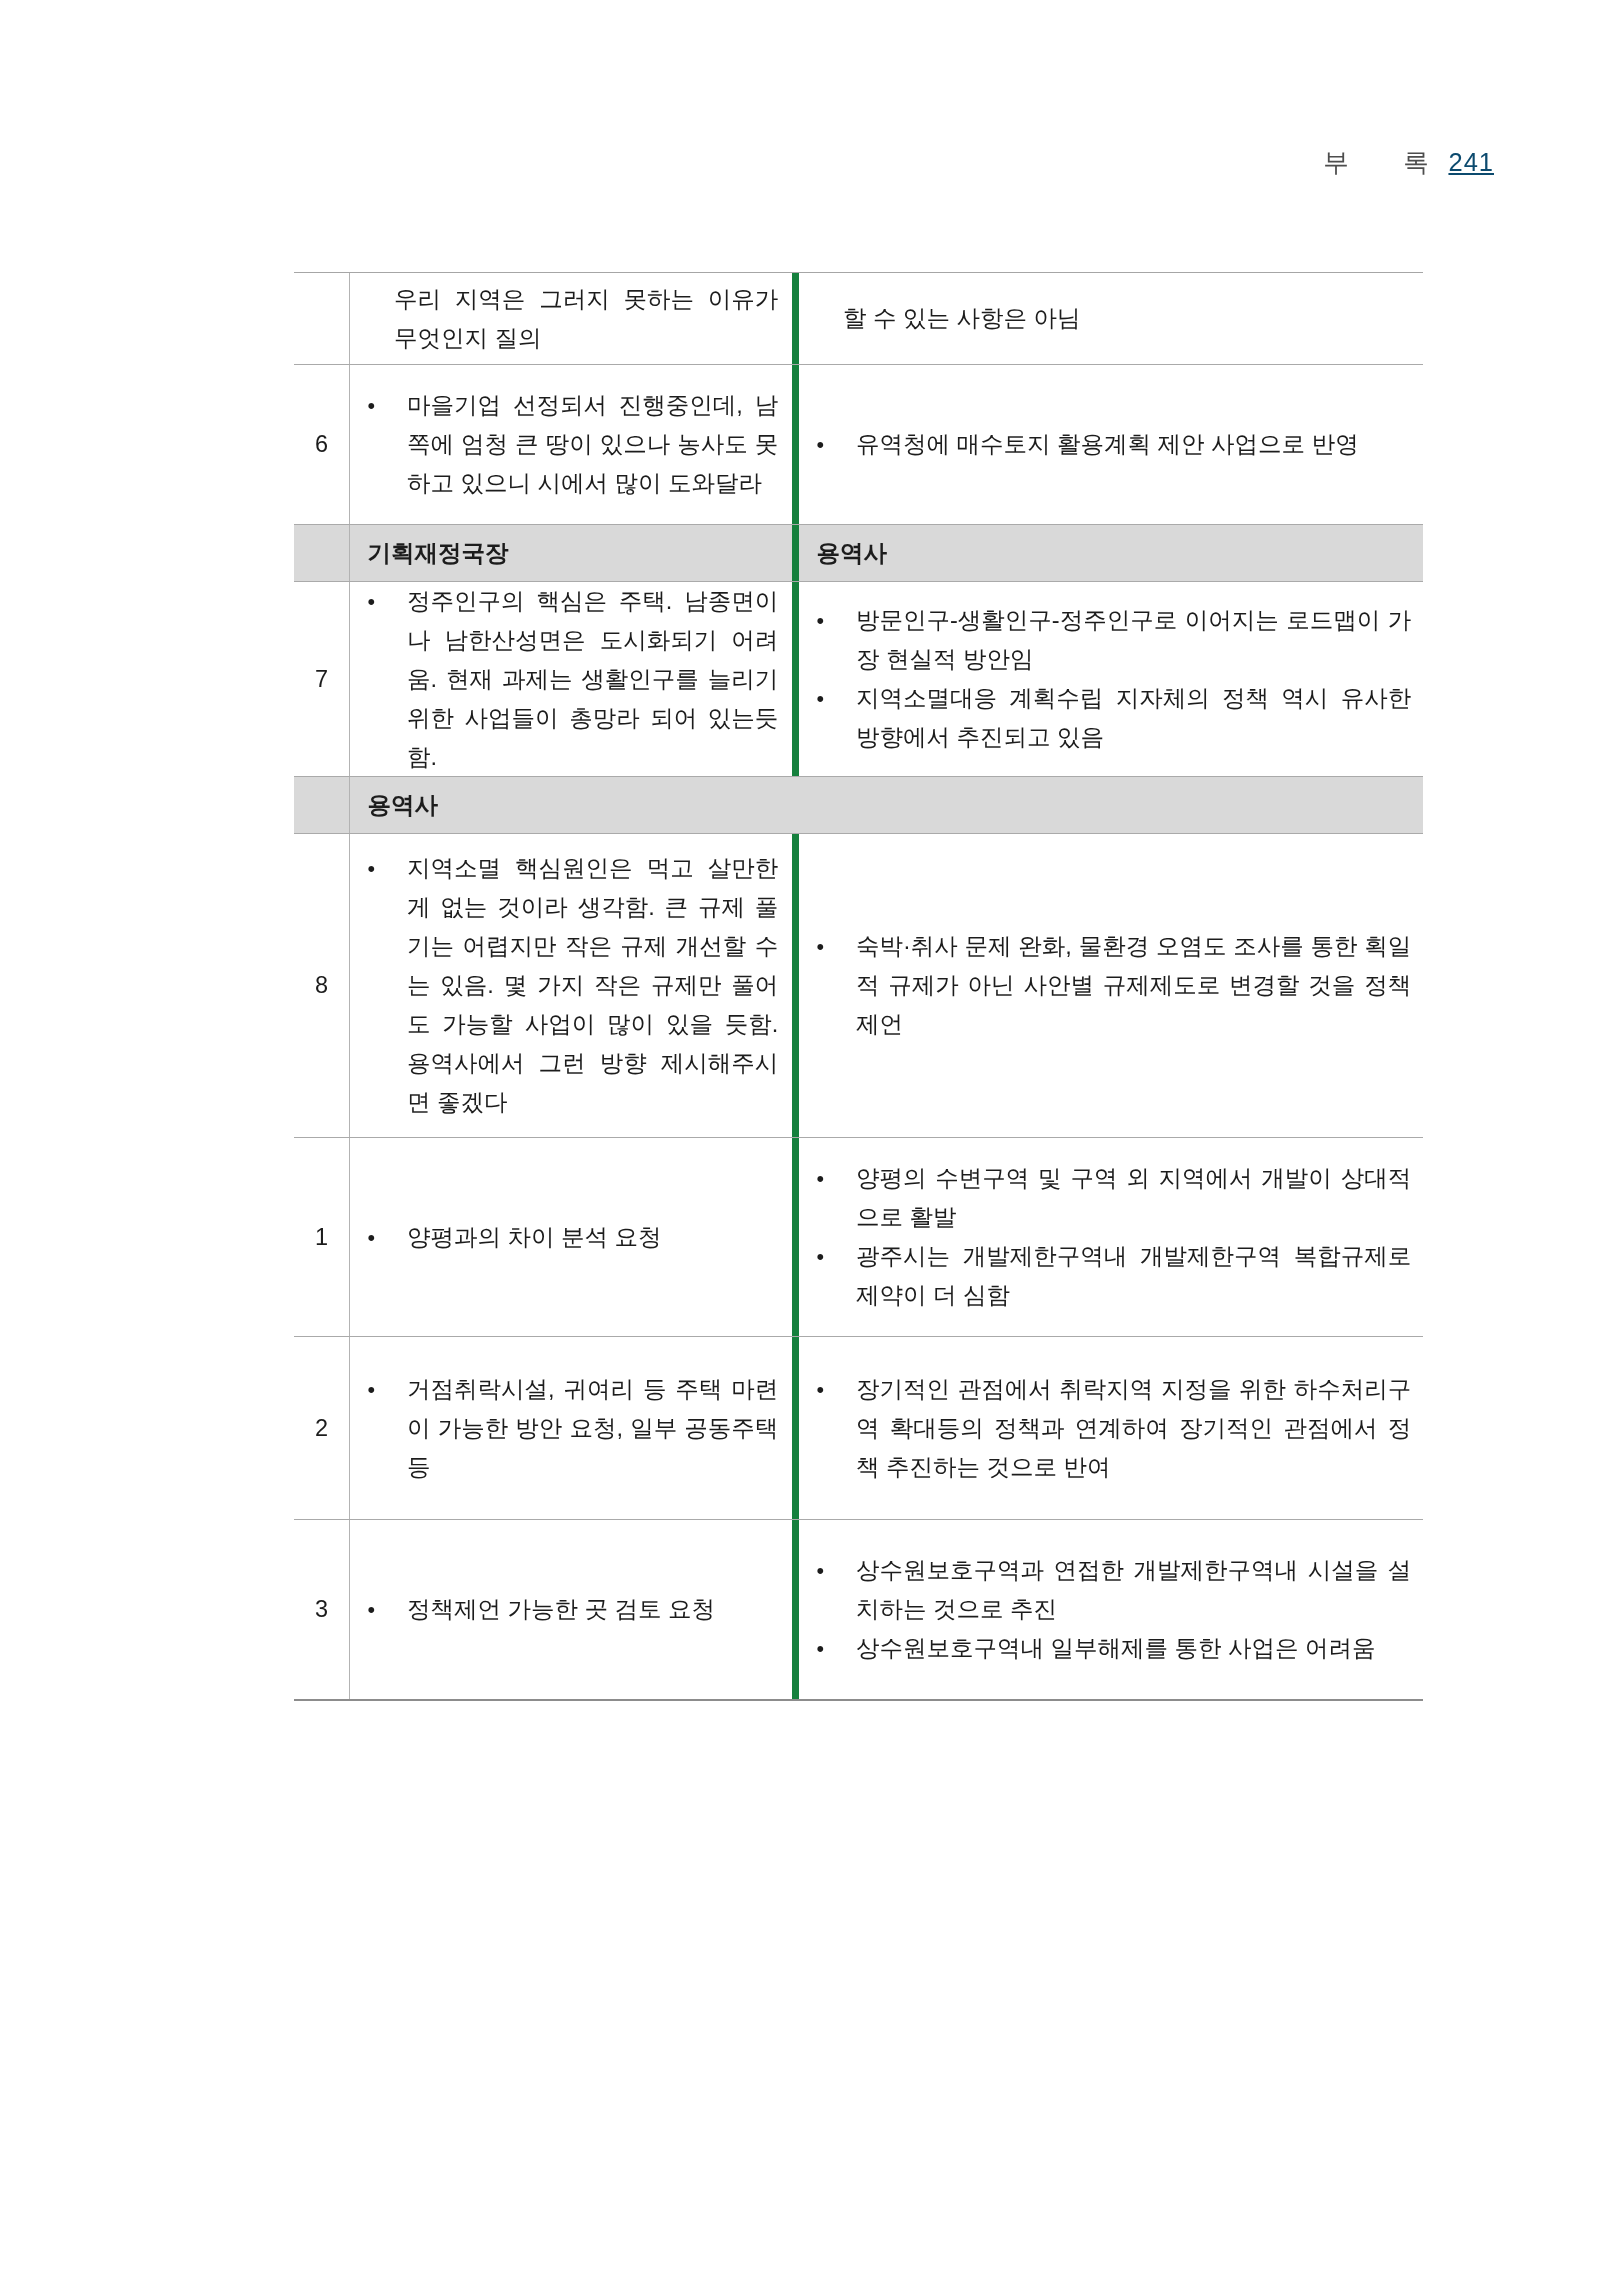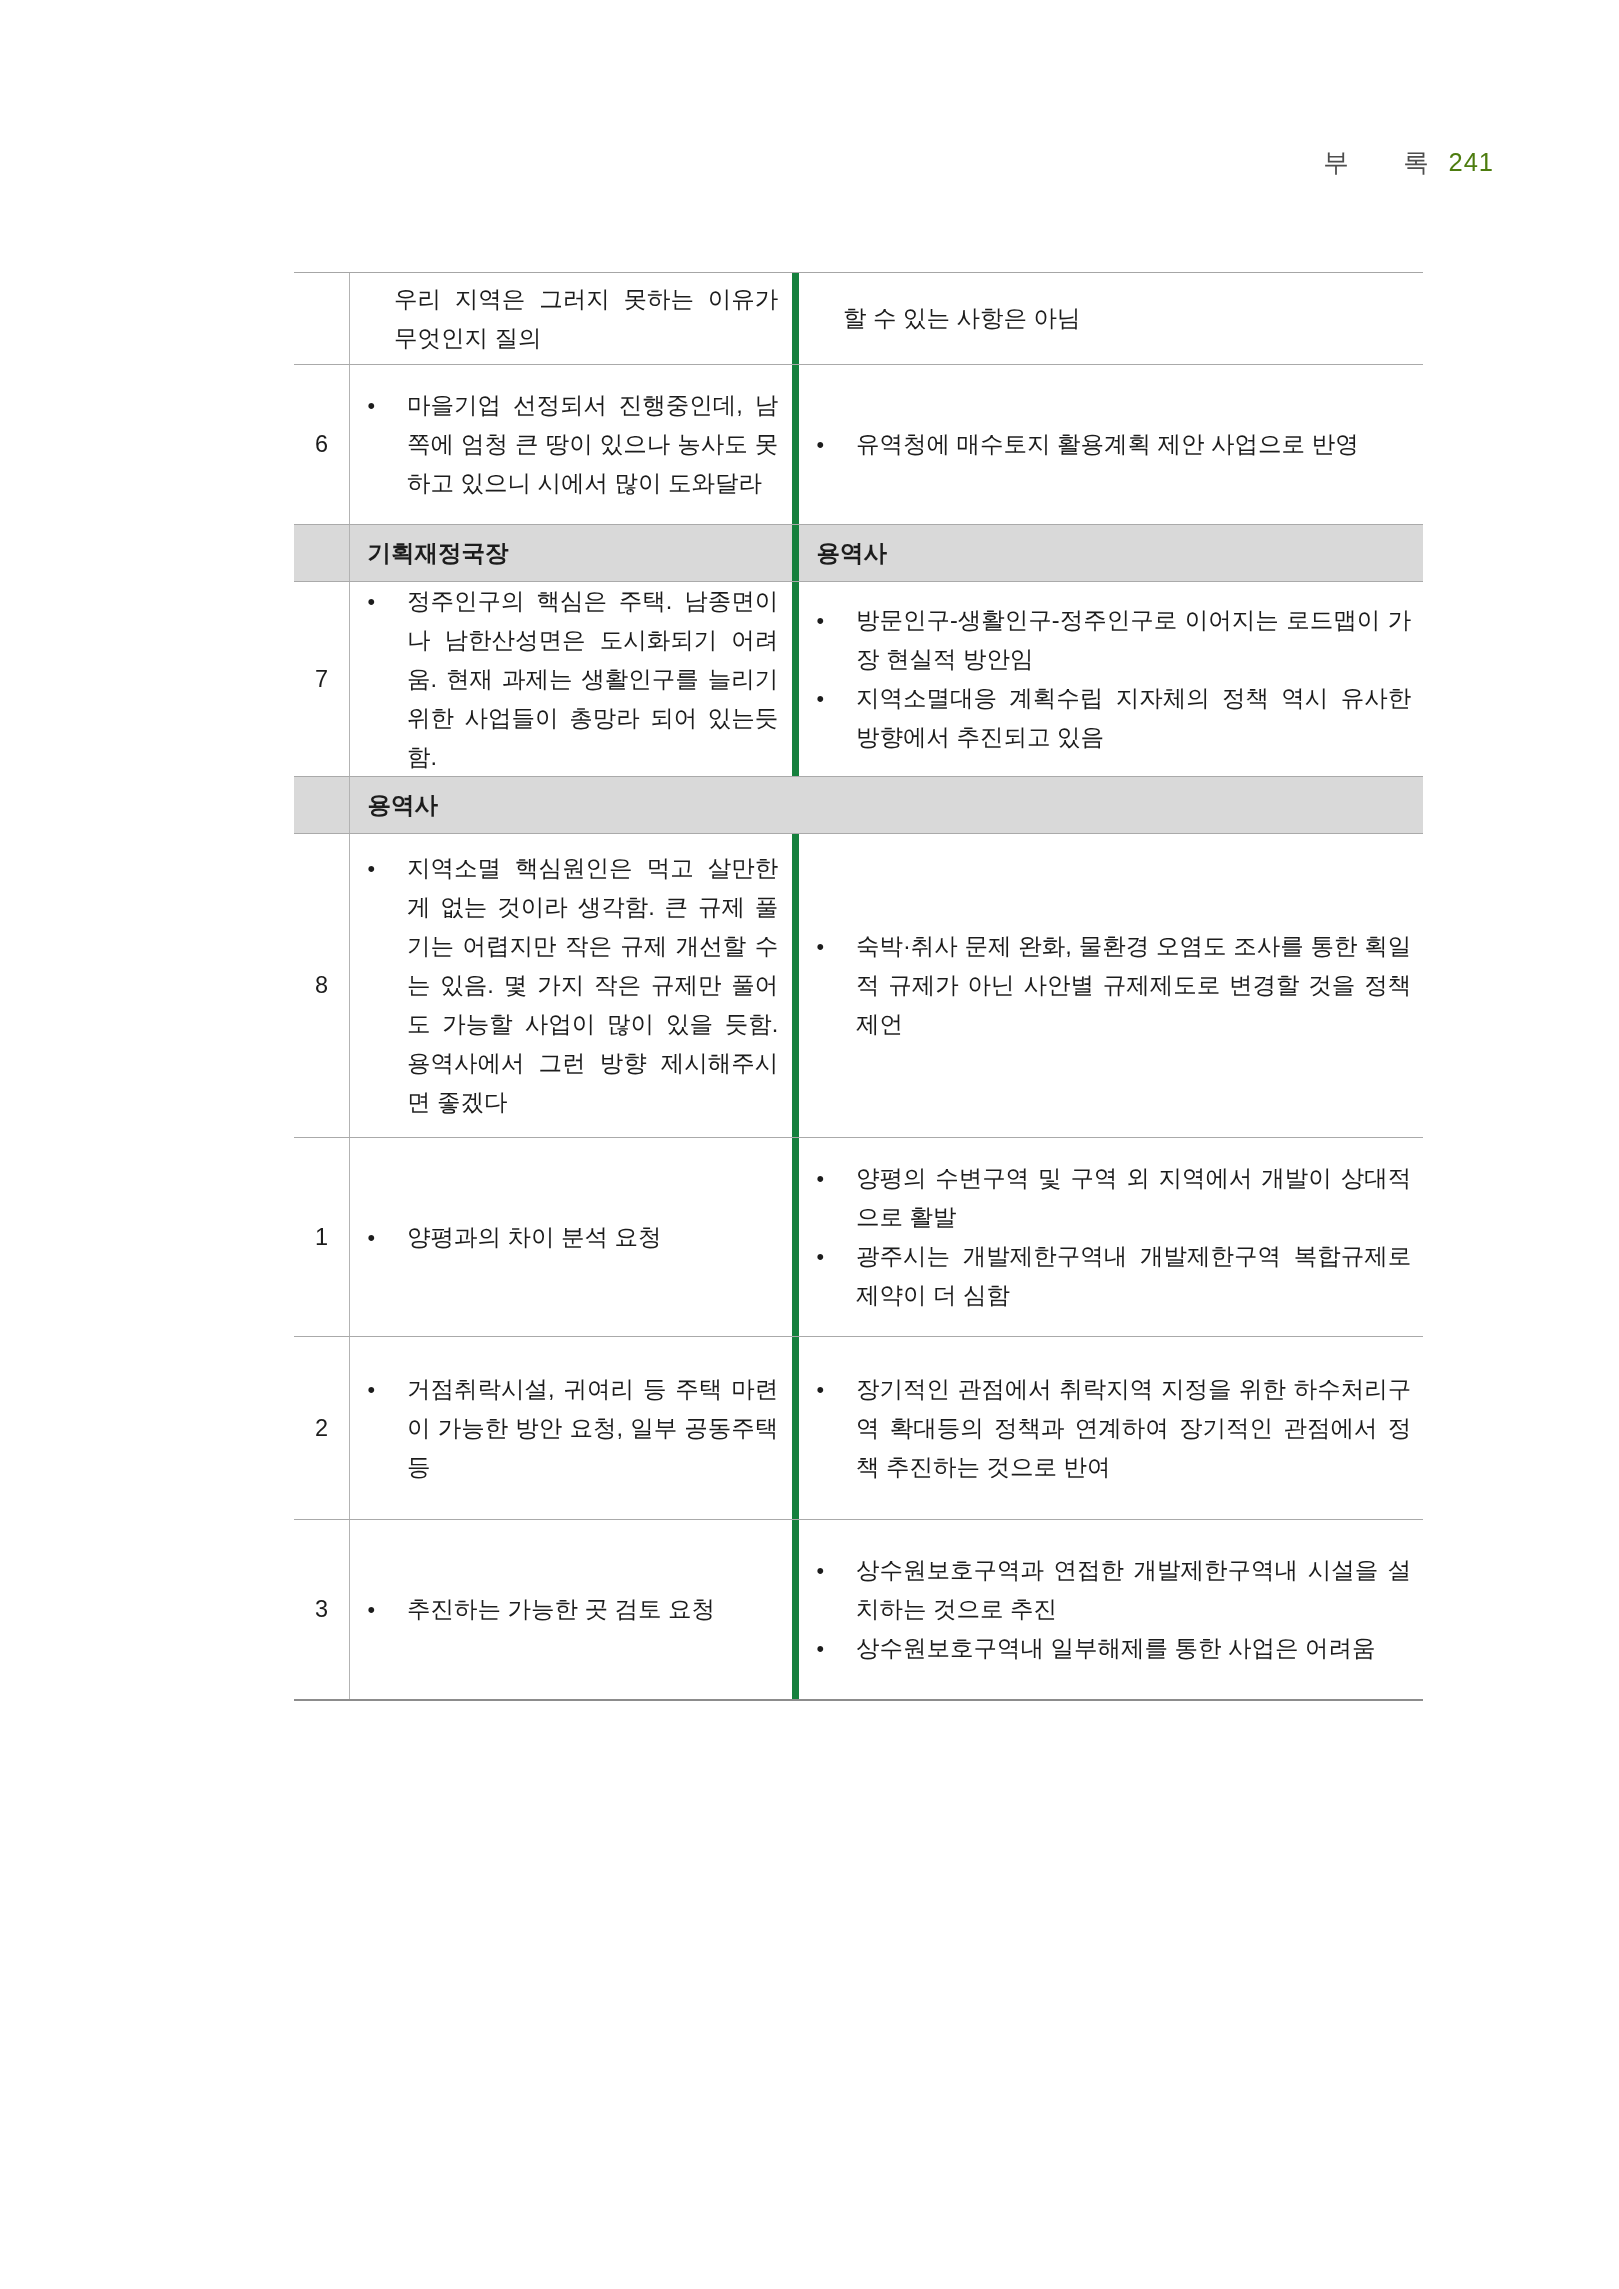--- a/index.html
+++ b/index.html
@@ -12,21 +12,21 @@
     margin:0 auto;
     overflow:hidden;
   }
   
   .running-head{
     position:absolute;top:145px;right:125px;
     font-size:25.5px;color:#4d4d4d;
     white-space:nowrap;
   }
   .rh-label{letter-spacing:19.6px;font-family:Liberation Mono, monospace;}
-  .rh-num{letter-spacing:1px;color:#4d7c0f;}
+  .rh-num{letter-spacing:1px;color:#0c4a6e;text-decoration:underline;}
   
   .tbl{
     position:absolute;left:294px;top:272px;width:1129px;
     border-top:1px solid #a6a6a6;
     border-bottom:2px solid #8c8c8c;
     box-sizing:border-box;
   }
   .row{
     display:flex;width:1129px;
     border-bottom:1px solid #aaaaaa;
@@ -197,21 +197,21 @@
             <span class="t">장기적인 관점에서 취락지역 지정을 위한 하수처리구역 확대등의 정책과 연계하여 장기적인 관점에서 정책 추진하는 것으로 반여</span>
           </div>
       </div>
     </div>
 
     <div class="row" style="height:179px;">
       <div class="cell c-num">3</div>
       <div class="cell c-left">
         <div class="li txt">
             <span class="b">•</span>
-            <span class="t">추진하는 가능한 곳 검토 요청</span>
+            <span class="t">정책제언 가능한 곳 검토 요청</span>
           </div>
       </div>
       <div class="cell c-right">
         <div class="li txt">
             <span class="b">•</span>
             <span class="t">상수원보호구역과 연접한 개발제한구역내 시설을 설치하는 것으로 추진</span>
           </div>
         <div class="li txt">
             <span class="b">•</span>
             <span class="t">상수원보호구역내 일부해제를 통한 사업은 어려움</span>

